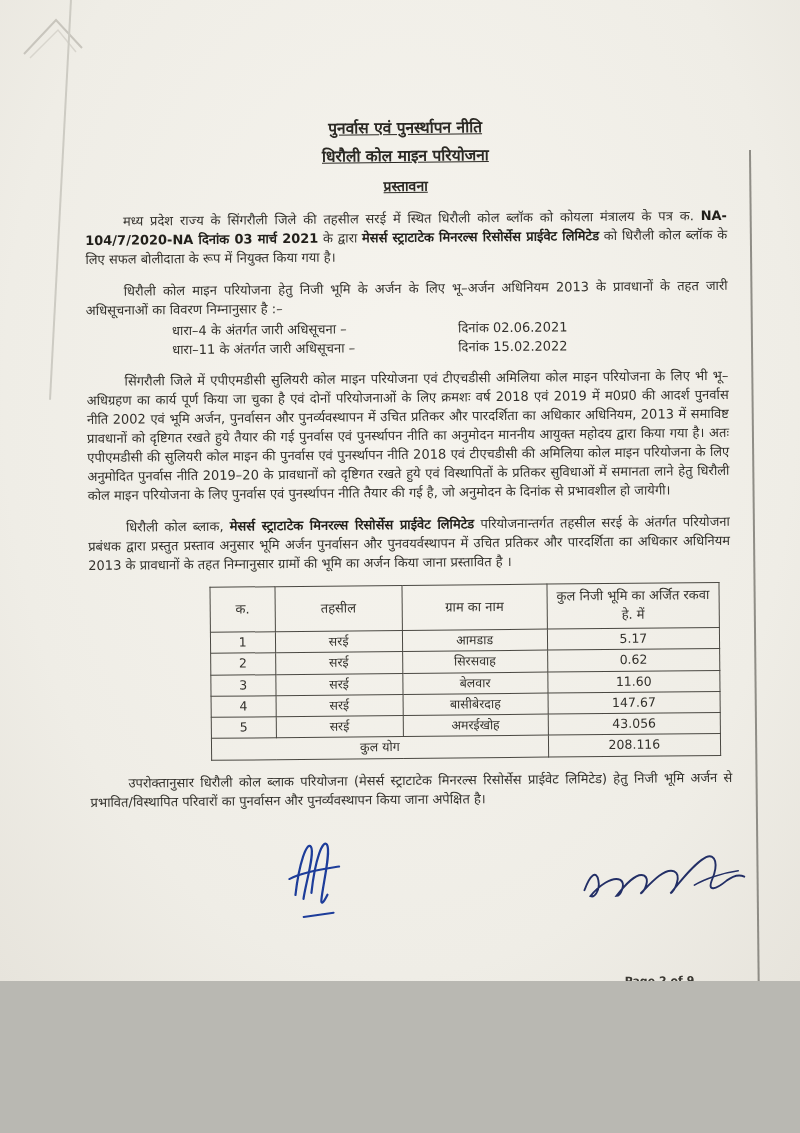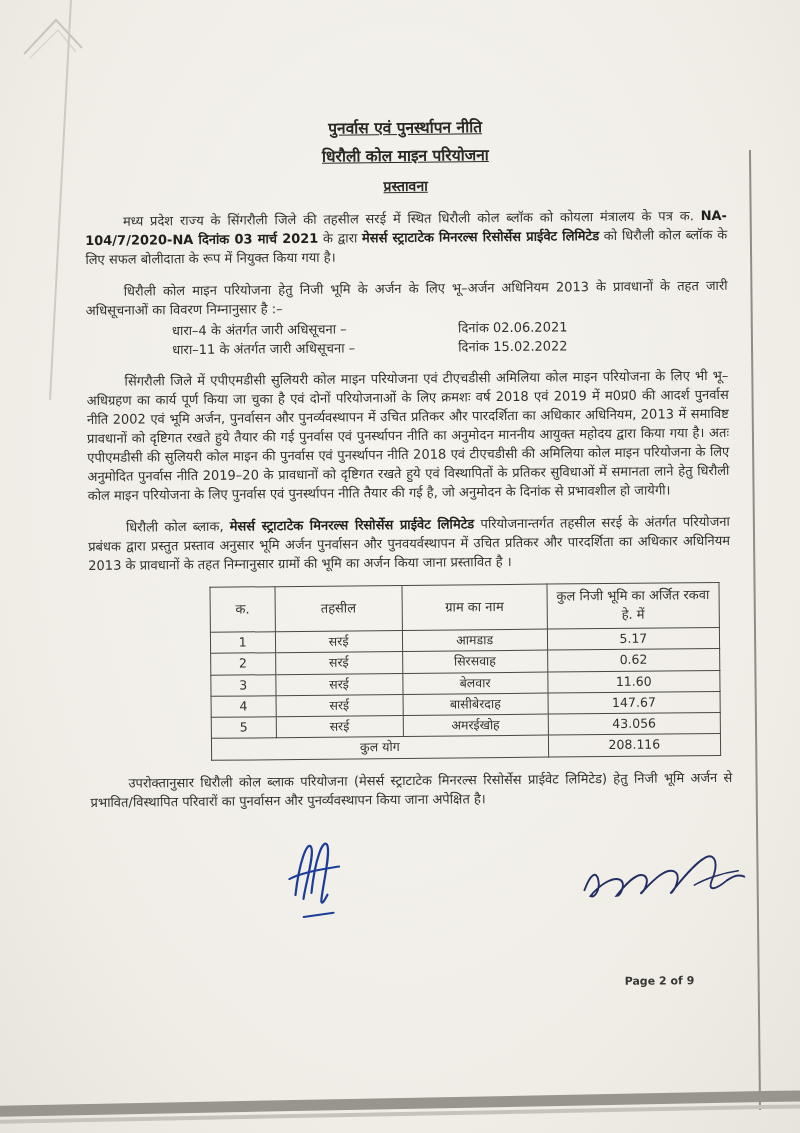--- a/index.html
+++ b/index.html
@@ -1,17 +1,17 @@
 <!DOCTYPE html>
 <html><head>
 <meta charset="utf-8">
 <style>
   html,body{margin:0;padding:0;background:#b9b8b2;}
   .scan{
-    position:relative;width:800px;height:1133px;margin:0 auto;
+    position:relative;width:800px;height:981px;margin:0 auto;
     background:#f2f0ea;
     background-image:radial-gradient(ellipse at 50% 40%, #f6f4ee 0%, #efede6 70%, #e7e4dc 100%);
     overflow:hidden;
     font-family:"DejaVu Sans","Liberation Sans",sans-serif;
     color:#33312c;
   }
   .edge-left{position:absolute;left:60px;top:-20px;width:2px;height:420px;background:#cdcbc3;transform:rotate(3deg);}
   .edge-right{position:absolute;left:754px;top:150px;width:2px;height:960px;background:#8f8d86;transform:rotate(-0.6deg);}
   .edge-bottom{position:absolute;left:-12px;top:1098px;width:830px;height:11px;background:#98958d;transform:rotate(-1.1deg);}
   .edge-bottom2{position:absolute;left:-12px;top:1112px;width:830px;height:4px;background:#c6c3bb;transform:rotate(-1.1deg);}

